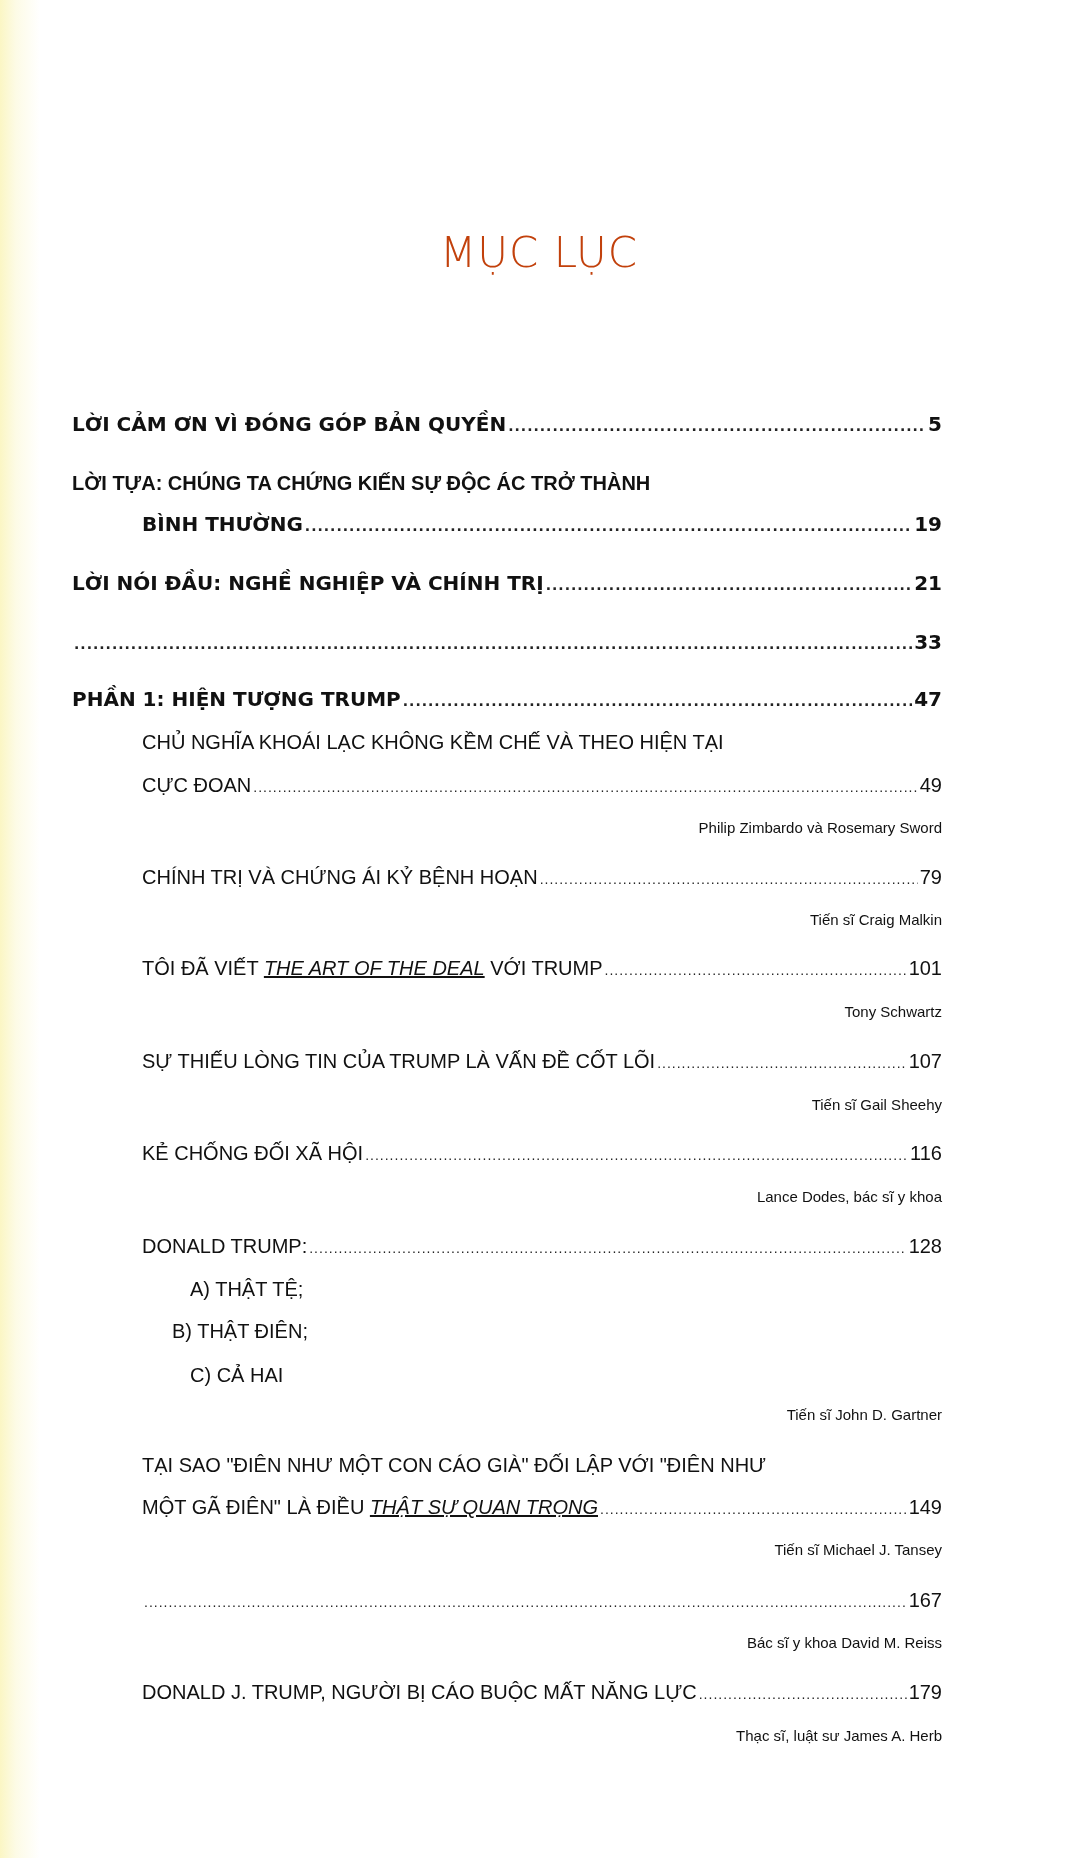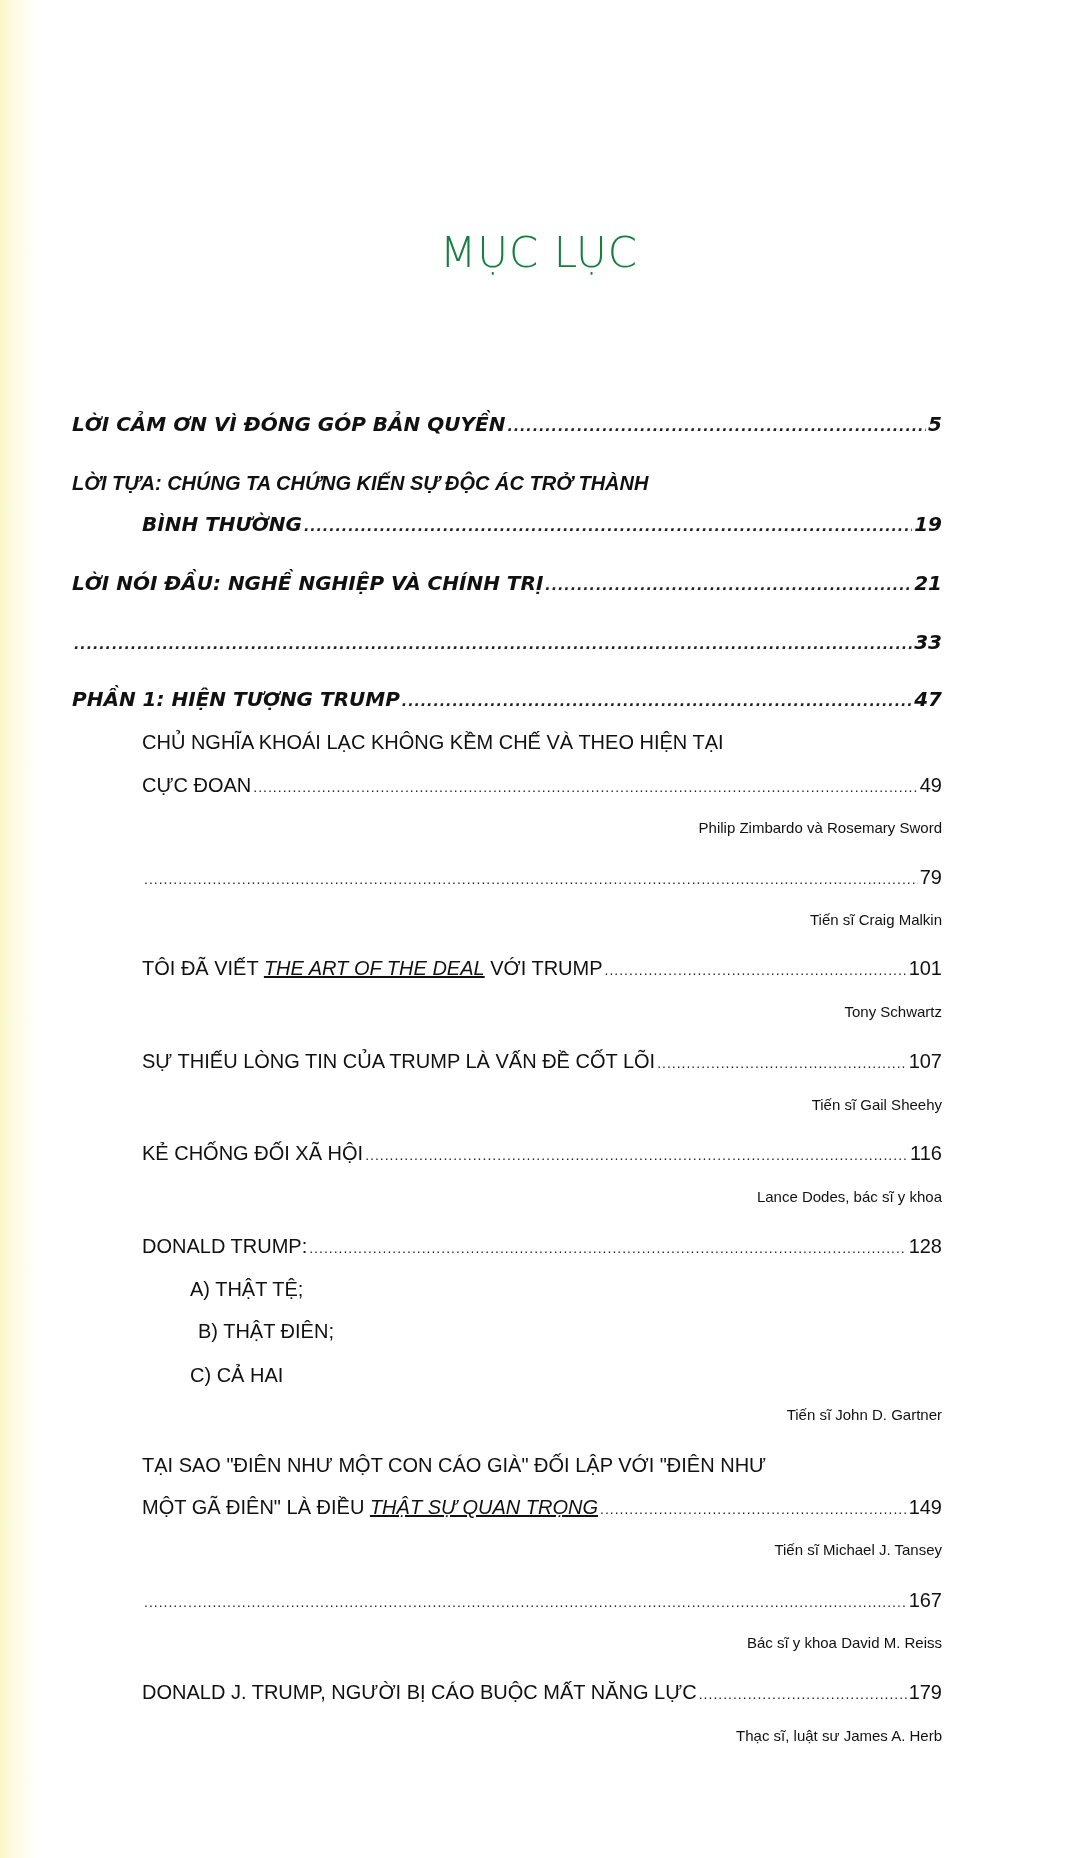--- a/index.html
+++ b/index.html
@@ -8,35 +8,35 @@
     background:#ffffff;
     font-family:"DejaVu Sans", sans-serif;
     color:#111;
   }
   .edge {
     position:absolute; left:0; top:0; width:40px; height:1858px;
     background:linear-gradient(to right, #fbf6c4 0%, #fdfbe6 40%, rgba(255,255,255,0) 100%);
   }
   .title {
     position:absolute; top:228px; left:0; width:1078px; text-align:center;
-    font-size:42px; font-weight:300; letter-spacing:1px; color:#15803d;
+    font-size:42px; font-weight:300; letter-spacing:1px; color:#c2410c;
     font-family:"DejaVu Sans", sans-serif;
   }
   .row {
     position:absolute; display:flex; align-items:baseline; white-space:nowrap;
   }
   .row .t { flex:0 0 auto; }
   .row .dots {
     flex:1 1 auto; overflow:hidden; margin:0 2px; font-size:14px; letter-spacing:1px; color:#222;
   }
   .row .dots::before {
     content:"....................................................................................................................................................................................................................................................";
   }
   .row .p { flex:0 0 auto; }
-  .bold { font-weight:bold; font-size:20px; left:72px; right:136px;font-style:italic; }
+  .bold { font-weight:bold; font-size:20px; left:72px; right:136px; }
   .sub  { font-size:20px; left:142px; right:136px; font-family:"Liberation Sans", sans-serif;text-align:right; }
   .plain { position:absolute; font-size:20px; font-family:"Liberation Sans", sans-serif; white-space:nowrap; }
   .author {
     position:absolute; right:136px; font-size:15px; white-space:nowrap;
     font-family:"Liberation Sans", sans-serif;
   }
   .it { font-style:italic;text-decoration:underline; }
 </style>
 </head>
 <body>
@@ -77,20 +77,21 @@
 
 <div class="plain" style="top:731px; left:142px">CHỦ NGHĨA KHOÁI LẠC KHÔNG KỀM CHẾ VÀ THEO HIỆN TẠI</div>
 <div class="row sub" style="top:774px">
   <span class="t">CỰC ĐOAN</span>
   <span class="dots"></span>
   <span class="p">49</span>
 </div>
 <div class="author" style="top:819px">Philip Zimbardo và Rosemary Sword</div>
 
 <div class="row sub" style="top:866px">
+  <span class="t">CHÍNH TRỊ VÀ CHỨNG ÁI KỶ BỆNH HOẠN</span>
   <span class="dots"></span>
   <span class="p">79</span>
 </div>
 <div class="author" style="top:911px">Tiến sĩ Craig Malkin</div>
 
 <div class="row sub" style="top:957px">
   <span class="t"><span>TÔI ĐÃ VIẾT </span><span class="it">THE ART OF THE DEAL</span><span> VỚI TRUMP</span></span>
   <span class="dots"></span>
   <span class="p">101</span>
 </div>
@@ -109,21 +110,21 @@
   <span class="p">116</span>
 </div>
 <div class="author" style="top:1188px">Lance Dodes, bác sĩ y khoa</div>
 
 <div class="row sub" style="top:1235px">
   <span class="t">DONALD TRUMP:</span>
   <span class="dots"></span>
   <span class="p">128</span>
 </div>
 <div class="plain" style="top:1278px; left:190px">A) THẬT TỆ;</div>
-<div class="plain" style="top:1320px; left:198px">B) THẬT ĐIÊN;</div>
+<div class="plain" style="top:1320px; left:172px">B) THẬT ĐIÊN;</div>
 <div class="plain" style="top:1364px; left:190px">C) CẢ HAI</div>
 <div class="author" style="top:1406px">Tiến sĩ John D. Gartner</div>
 
 <div class="plain" style="top:1454px; left:142px">TẠI SAO "ĐIÊN NHƯ MỘT CON CÁO GIÀ" ĐỐI LẬP VỚI "ĐIÊN NHƯ</div>
 <div class="row sub" style="top:1496px">
   <span class="t"><span>MỘT GÃ ĐIÊN" LÀ ĐIỀU </span><span class="it">THẬT SỰ QUAN TRỌNG</span></span>
   <span class="dots"></span>
   <span class="p">149</span>
 </div>
 <div class="author" style="top:1541px">Tiến sĩ Michael J. Tansey</div>

